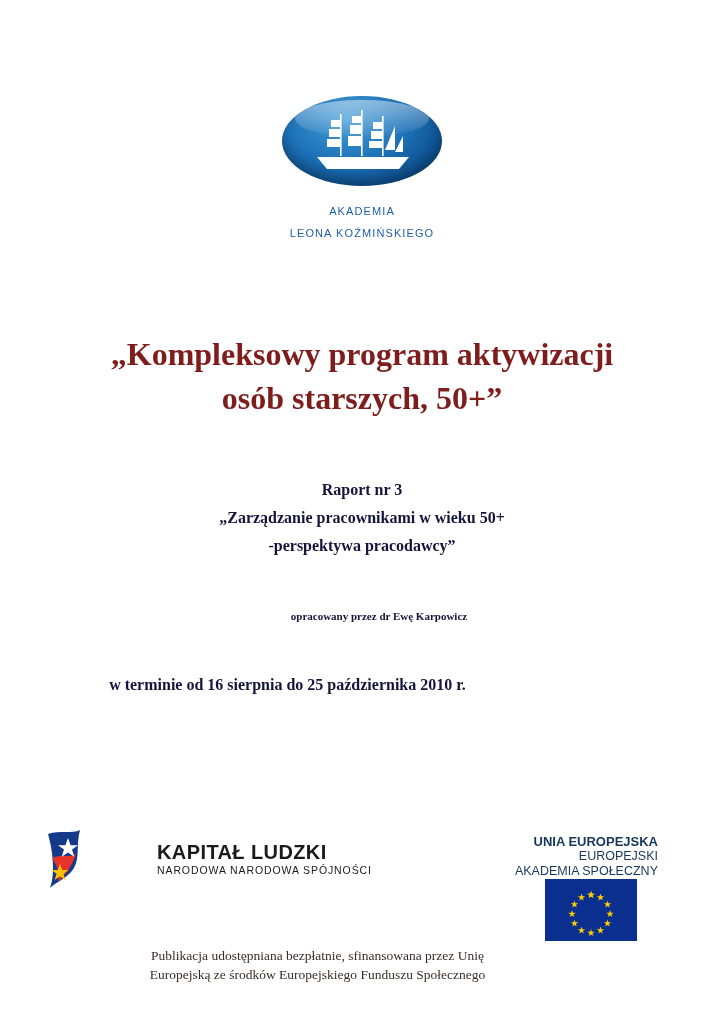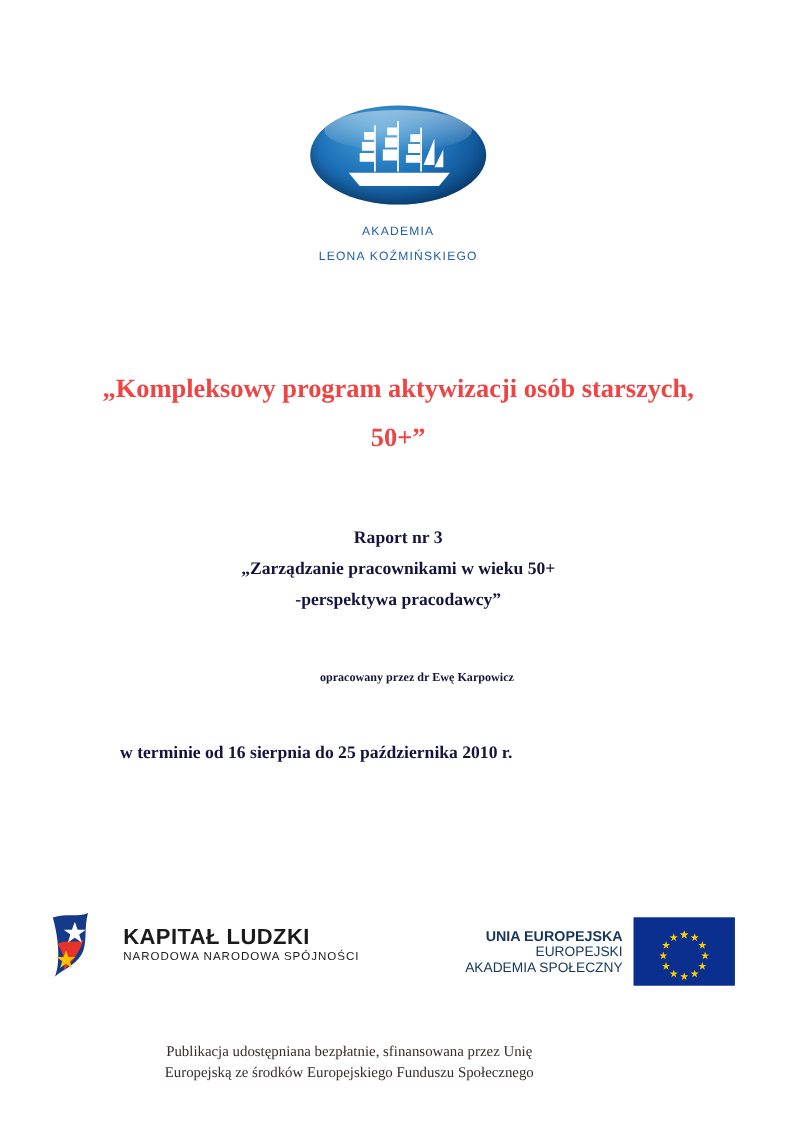--- a/index.html
+++ b/index.html
@@ -72,24 +72,24 @@
     font-weight: 400;
   }
 
   
   .main-title {
     position: absolute;
     top: 332px;
     left: 0;
     width: 724px;
     text-align: center;
-    font-size: 24px;
+    font-size: 32px;
     font-weight: bold;
     line-height: 44px;
-    color: #ef4444;
+    color: #7f1d1d;
     padding: 0 80px;
     box-sizing: border-box;
   }
   .sub-block {
     position: absolute;
     top: 476px;
     left: 0;
     width: 724px;
     text-align: center;
     font-size: 16px;
@@ -124,20 +124,21 @@
     left: 0;
     width: 724px;
     height: 72px;
   }
   .kl-logo {
     position: absolute;
     left: 46px;
     top: 0;
     display: flex;
     align-items: center;
+    gap: 45px;
   }
   .kl-stars {
     width: 56px;
     height: 62px;
     position: relative;
     margin-right: 10px;
   }
   .kl-text {
     font-family: "Liberation Sans", sans-serif;
     line-height: 1.1;
@@ -154,20 +155,21 @@
     color: #1a1a1a;
     margin-top: 2px;
   }
 
   .eu-logo {
     position: absolute;
     right: 56px;
     top: 6px;
     display: flex;
     align-items: center;
+    flex-direction: column;
   }
   .eu-text {
     font-family: "Liberation Sans", sans-serif;
     text-align: right;
     margin-right: 10px;
     line-height: 15px;
     color: #16365c;
   }
   .eu-text .eu-l1 {
     font-size: 13px;

